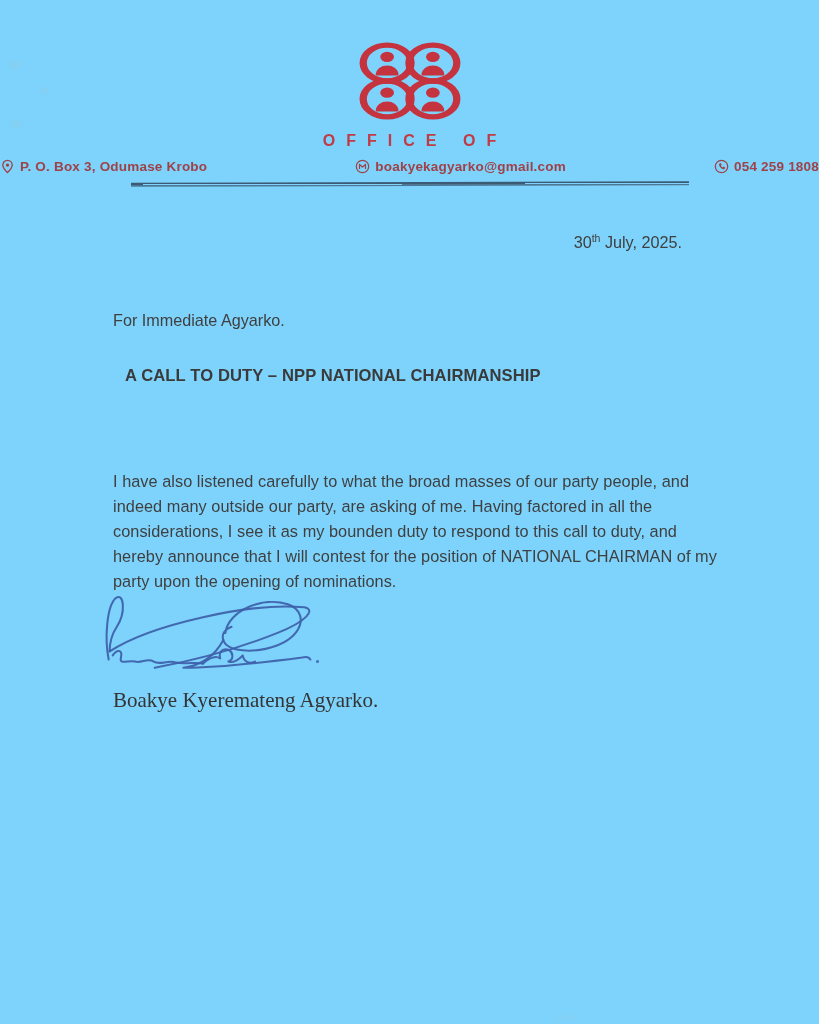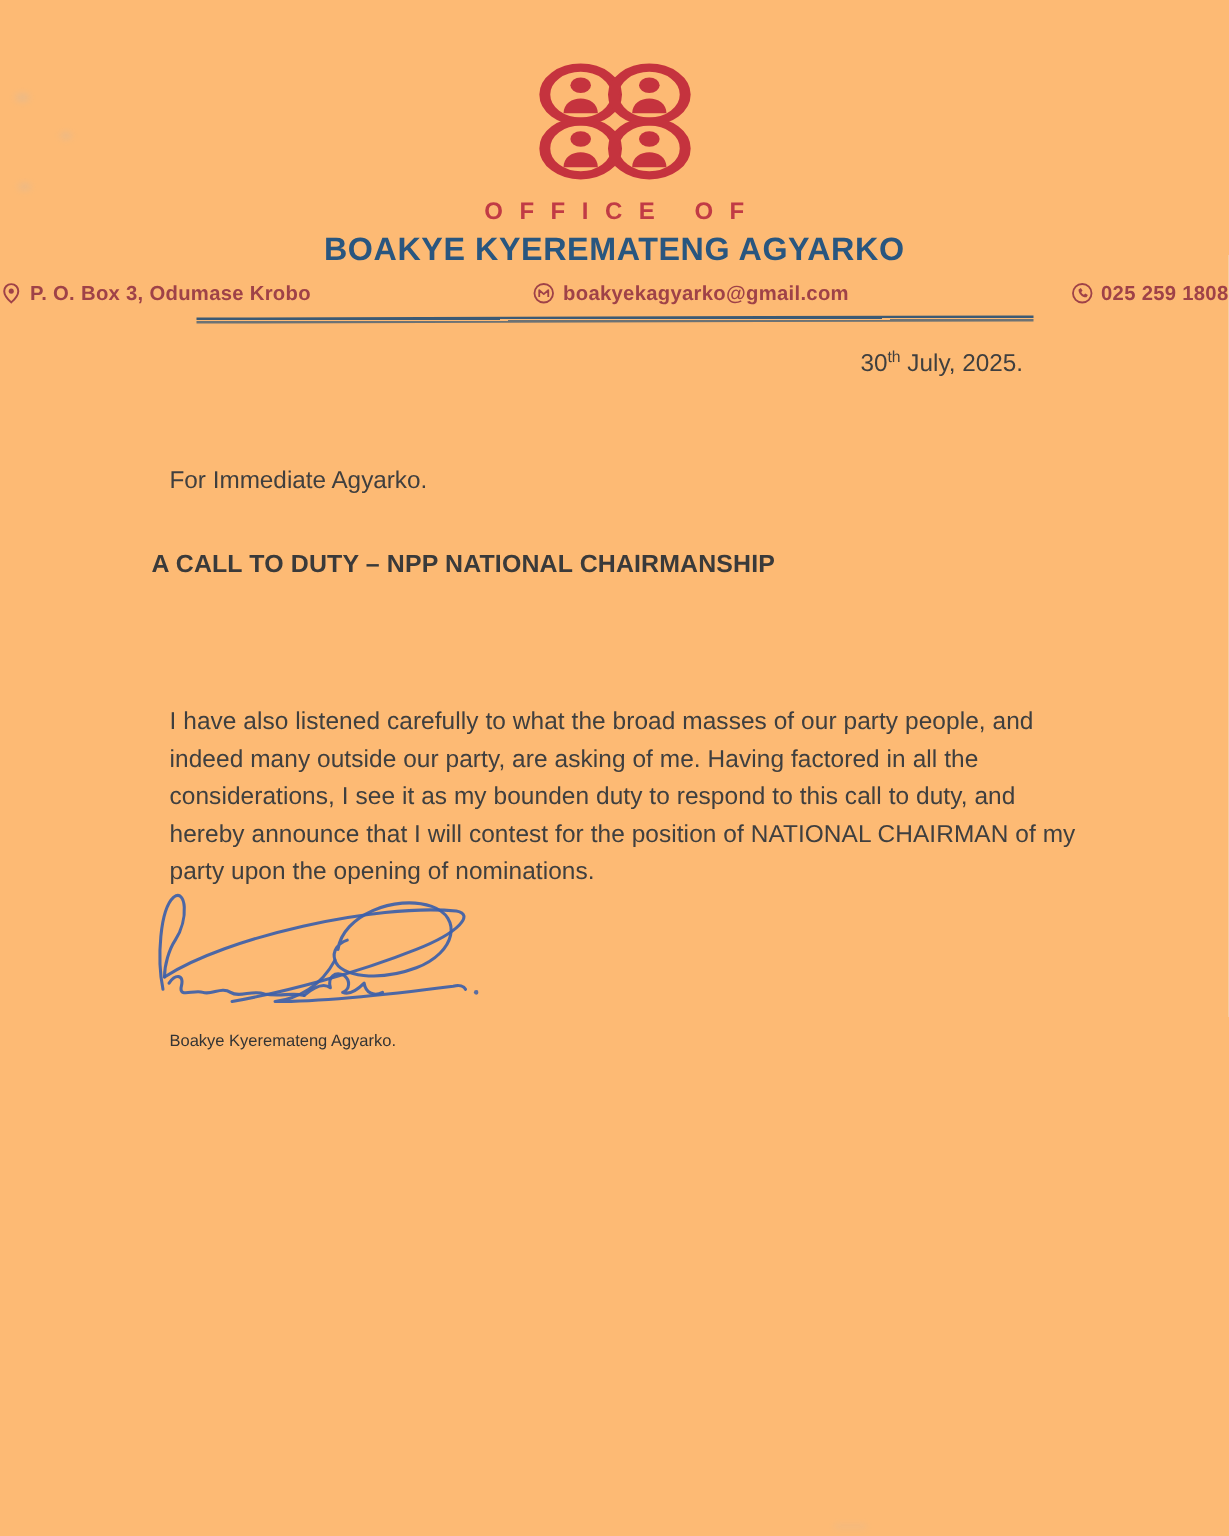--- a/index.html
+++ b/index.html
@@ -10,21 +10,21 @@
     --rule-color:#3c5a74;
     --ink-blue:#3d5fa9;
     --body-text:#3f3f3f;
   }
   html,body{margin:0;padding:0;}
   body{background:#e9e9e9;font-family:"Liberation Sans","DejaVu Sans",sans-serif;}
   .page{
     position:relative;
     width:819px;height:1024px;
     margin:0 auto;
-    background:#fdba74;
+    background:#7dd3fc;
     overflow:hidden;
   }
   
   .artifact{position:absolute;background:#b9b9bd;border-radius:50%;filter:blur(2px);opacity:.25;}
   .a1{left:10px;top:62px;width:10px;height:6px;}
   .a2{left:40px;top:88px;width:8px;height:5px;}
   .a3{left:12px;top:122px;width:9px;height:5px;}
   .a4{left:556px;top:1016px;width:22px;height:3px;opacity:.18;border-radius:2px;}
 
   .letterhead{position:absolute;left:0;top:0;width:100%;text-align:center;}
@@ -58,31 +58,31 @@
     transform:rotate(-.15deg);
   }
 
   .date-line{
     position:absolute;right:137px;top:232px;
     color:var(--body-text);font-size:16.2px;
   }
   .date-line sup{font-size:10.5px;text-align:center;}
 
   .release-line{position:absolute;left:113px;top:311px;color:var(--body-text);font-size:16.2px;}
-  .subject-line{position:absolute;left:101px;top:366px;color:#3a3a3a;font-size:16.6px;font-weight:bold;letter-spacing:.1px;}
+  .subject-line{position:absolute;left:125px;top:366px;color:#3a3a3a;font-size:16.6px;font-weight:bold;letter-spacing:.1px;}
 
   .para{position:absolute;left:113px;width:606px;color:var(--body-text);font-size:16.3px;line-height:25px;letter-spacing:.05px;}
   .para1{top:404px;}
   .para2{top:457px;margin-top:12px;}
 
   .signature{position:absolute;left:101px;top:594px;}
   .signature path{fill:none;stroke:var(--ink-blue);stroke-width:2;stroke-linecap:round;stroke-linejoin:round;opacity:.92;}
   .signature circle{fill:var(--ink-blue);opacity:.85;}
 
-  .signatory{position:absolute;left:113px;top:688px;color:#343434;font-size:11px;}
+  .signatory{position:absolute;left:113px;top:688px;color:#343434;font-size:21px;font-family:Liberation Serif, serif;}
 </style>
 </head>
 <body>
 
 <div class="page">
 
   <div class="artifact a1"></div>
   <div class="artifact a2"></div>
   <div class="artifact a3"></div>
   <div class="artifact a4"></div>
@@ -101,21 +101,20 @@
         <circle cx="72" cy="19" r="6.6"></circle>
           <path d="M61 43 C61 26 83 26 83 43 Z"></path>
         <circle cx="28" cy="65" r="6.6"></circle>
           <path d="M17 89 C17 72 39 72 39 89 Z"></path>
         <circle cx="72" cy="65" r="6.6"></circle>
           <path d="M61 89 C61 72 83 72 83 89 Z"></path>
       </g>
     </svg>
 
     <div class="office-of">OFFICE OF</div>
-    <div class="lh-name">BOAKYE KYEREMATENG AGYARKO</div>
 
     <div class="contacts">
       <span class="contact">
         <span>
           <svg width="15" height="15" viewBox="0 0 16 16">
               <path d="M8 1.5 C5 1.5 3 3.8 3 6.5 C3 10 8 14.5 8 14.5 S13 10 13 6.5 C13 3.8 11 1.5 8 1.5 Z" fill="none" stroke="#9f4248" stroke-width="1.4"></path>
               <circle cx="8" cy="6.5" r="1.8" fill="#9f4248"></circle>
             </svg>
         </span>
         <span>P. O. Box 3, Odumase Krobo</span>
@@ -129,21 +128,21 @@
         </span>
         <span>boakyekagyarko@gmail.com</span>
       </span>
       <span class="contact">
         <span>
           <svg width="15" height="15" viewBox="0 0 16 16">
               <circle cx="8" cy="8" r="6.6" fill="none" stroke="#9f4248" stroke-width="1.3"></circle>
               <path d="M5.4 5.3 l1.6-1 1.2 1.9 -.9 .9 c.3 .9 1 1.6 1.9 1.9 l.9-.9 1.9 1.2 -1 1.6 c-2.8 .3 -5.9-2.8 -5.6-5.6 Z" fill="#9f4248"></path>
             </svg>
         </span>
-        <span>025 259 1808</span>
+        <span>054 259 1808</span>
       </span>
     </div>
 
     <div class="lh-rule"></div>
   </div>
 
   <div class="date-line"><span>30</span><sup>th</sup><span> July, 2025.</span></div>
 
   <div class="release-line">For Immediate Agyarko.</div>
 

